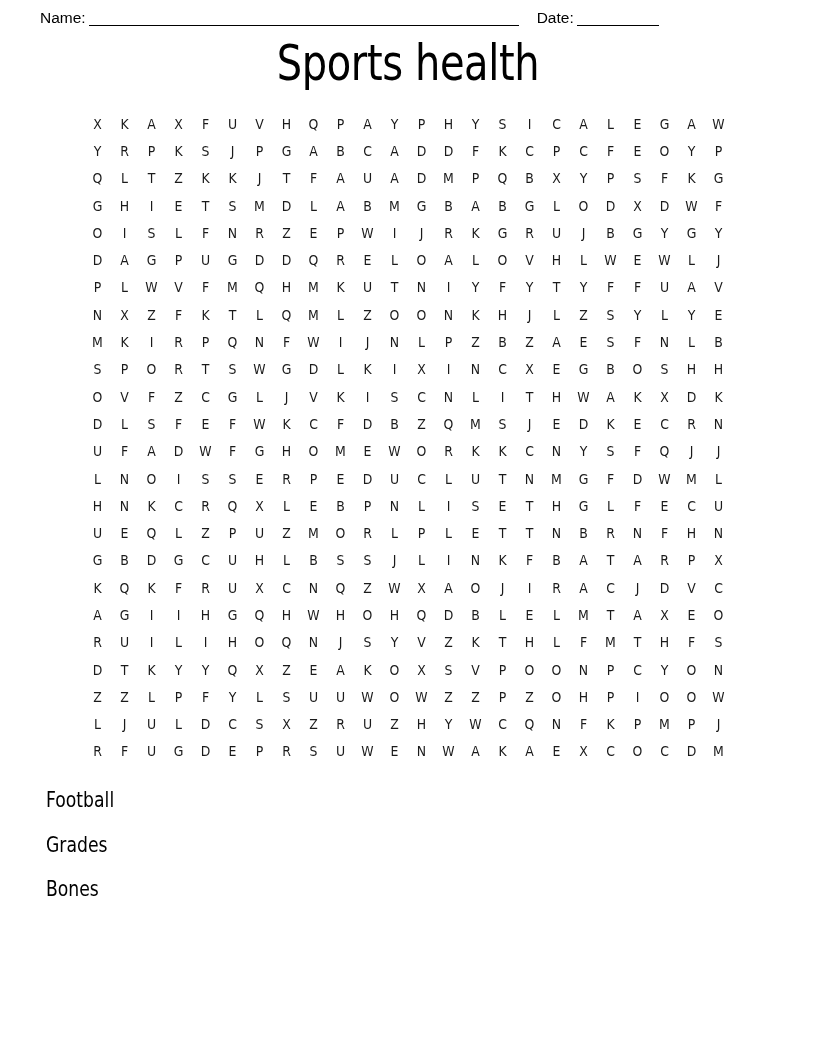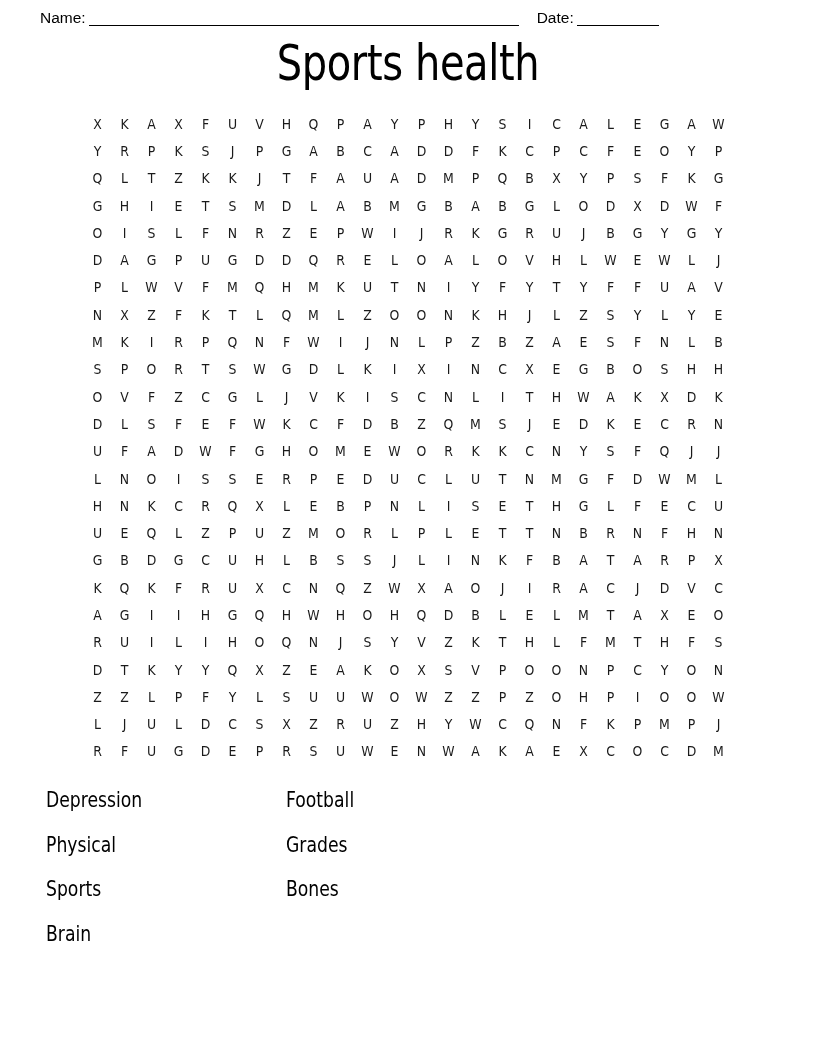--- a/index.html
+++ b/index.html
@@ -749,23 +749,17 @@
       <span class="grid-cell">C</span>
       <span class="grid-cell">O</span>
       <span class="grid-cell">C</span>
       <span class="grid-cell">D</span>
       <span class="grid-cell">M</span>
     </div>
   </div>
 
 <div class="word-list">
     <div class="word-col">
-      <div class="word-item">Depression</div>
-      <div class="word-item">Physical</div>
-      <div class="word-item">Sports</div>
-      <div class="word-item">Brain</div>
-    </div>
-    <div class="word-col">
       <div class="word-item">Football</div>
       <div class="word-item">Grades</div>
       <div class="word-item">Bones</div>
     </div>
   </div>
 
 </body></html>

